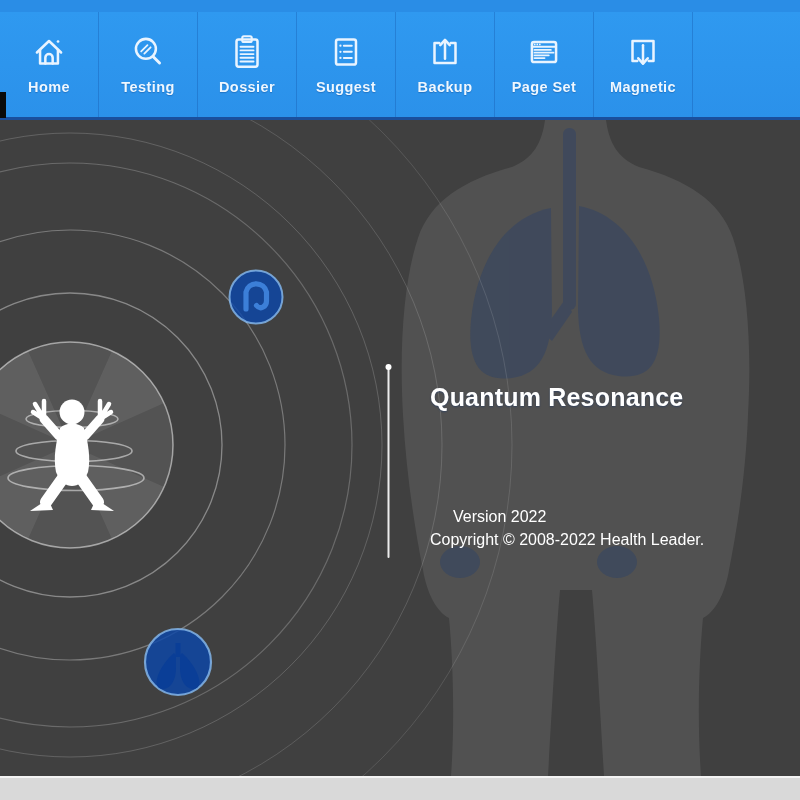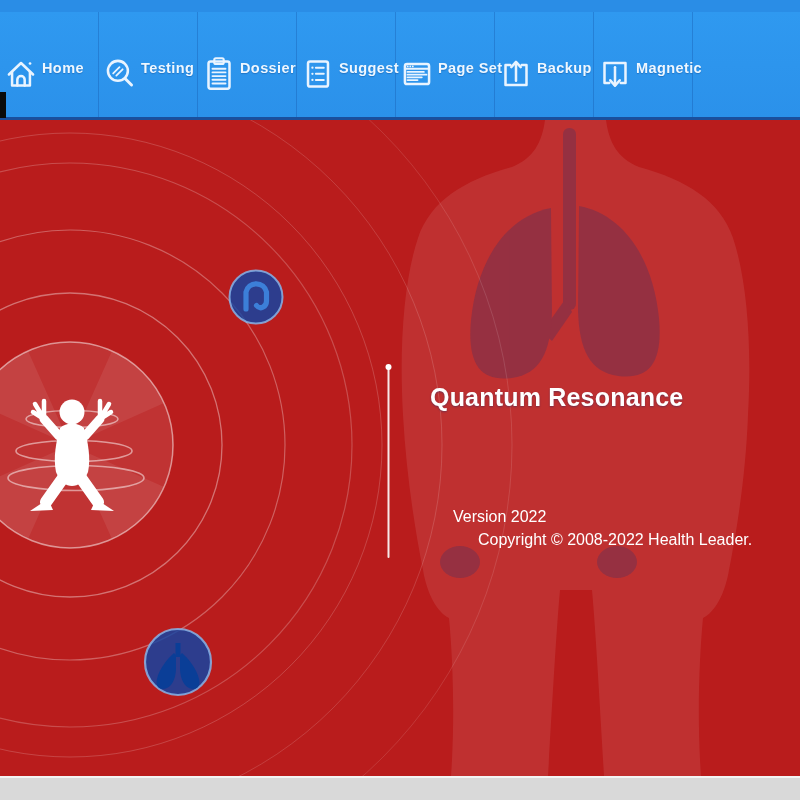--- a/index.html
+++ b/index.html
@@ -14,47 +14,47 @@
     background:#2a8de6;
   }
   .toolbar{
     position:absolute;top:12px;left:0;width:800px;height:105px;
     background:linear-gradient(#2f99f0,#2b91ea);
     border-bottom:3px solid #1a4f9d;
     display:flex;box-sizing:content-box;
   }
   .tb-item{
     width:98px;height:105px;flex:0 0 98px;
-    display:flex;align-items:center;
+    display:flex;flex-direction:column;align-items:center;
     border-right:1px solid rgba(13,70,150,0.28);
     cursor:pointer;
   }
   .tb-ico{margin-top:19px;width:42px;height:42px;color:#e9f4ff;}
   .tb-ico svg{width:42px;height:42px;display:block;}
   .tb-label{
     margin-top:6px;color:#eef7ff;font-size:14.5px;font-weight:bold;
     letter-spacing:.4px;text-shadow:0 1px 1px rgba(10,60,130,.35);
     white-space:nowrap;
   }
   .black-notch{
     position:absolute;left:0;top:92px;width:6px;height:26px;background:#0a0a0a;
   }
   
   .main{
     position:absolute;top:120px;left:0;width:800px;height:656px;
-    background:#b91c1c;overflow:hidden;
+    background:#404040;overflow:hidden;
   }
   .main svg.bg{position:absolute;top:0;left:0;}
   .brand{position:absolute;left:430px;top:262px;color:#fff;}
   .brand-title{
     font-size:25px;font-weight:bold;line-height:31px;letter-spacing:.2px;
     text-shadow:0 1px 2px rgba(8,45,110,.4);
   }
   .brand-version{position:absolute;left:453px;top:388px;color:#fff;font-size:16px;}
-  .brand-copy{position:absolute;left:430px;top:411px;color:#fff;font-size:16px;margin-left:48px;}
+  .brand-copy{position:absolute;left:430px;top:411px;color:#fff;font-size:16px;}
   
   .statusbar{
     position:absolute;left:0;top:776px;width:800px;height:24px;
     background:#d9d9d9;border-top:2px solid #f4f4f4;box-sizing:border-box;
     color:#474747;font-size:13px;line-height:21px;
     padding-left:68px;white-space:pre;
   }
   .icon-stroke{fill:none;stroke:currentColor;stroke-width:2.4;
     stroke-linecap:round;stroke-linejoin:round;}
 </style>
@@ -132,48 +132,48 @@
         <circle cx="14.7" cy="25.6" r="1.1" fill="currentColor"></circle>
           </svg>
       </span>
       <span class="tb-label">Suggest</span>
     </div>
 
     <div class="tb-item">
       <span class="tb-ico">
         <svg viewBox="0 0 40 40">
             <g class="icon-stroke">
+          <path d="M14.5 11.5 H10 V30.5 H30 V11.5 H25.5"></path>
+          <path d="M20 26.5 V9"></path>
+          <path d="M15.5 13.5 L20 8.5 L24.5 13.5"></path>
+        </g>
+          </svg>
+      </span>
+      <span class="tb-label">Backup</span>
+    </div>
+
+    <div class="tb-item">
+      <span class="tb-ico">
+        <svg viewBox="0 0 40 40">
+            <g class="icon-stroke">
           <rect x="8.5" y="10.5" width="23" height="19" rx="2"></rect>
           <path d="M8.5 15 H31.5" stroke-width="1.8"></path>
           <g stroke-width="1.8">
             <path d="M11 18 H26.5"></path>
                 <path d="M11 20.6 H29"></path>
             <path d="M11 23.2 H24.5"></path>
                 <path d="M11 25.8 H20.5"></path>
           </g>
         </g>
         <circle cx="11.2" cy="12.8" r=".85" fill="currentColor"></circle>
         <circle cx="13.6" cy="12.8" r=".85" fill="currentColor"></circle>
         <circle cx="16" cy="12.8" r=".85" fill="currentColor"></circle>
           </svg>
       </span>
       <span class="tb-label">Page Set</span>
-    </div>
-
-    <div class="tb-item">
-      <span class="tb-ico">
-        <svg viewBox="0 0 40 40">
-            <g class="icon-stroke">
-          <path d="M14.5 11.5 H10 V30.5 H30 V11.5 H25.5"></path>
-          <path d="M20 26.5 V9"></path>
-          <path d="M15.5 13.5 L20 8.5 L24.5 13.5"></path>
-        </g>
-          </svg>
-      </span>
-      <span class="tb-label">Backup</span>
     </div>
 
     <div class="tb-item">
       <span class="tb-ico">
         <svg viewBox="0 0 40 40">
             <g class="icon-stroke">
           <path d="M14.5 28.5 H10 V9.5 H30 V28.5 H25.5"></path>
           <path d="M20 13.5 V31"></path>
           <path d="M15.5 26 L20 31 L24.5 26"></path>
         </g>

